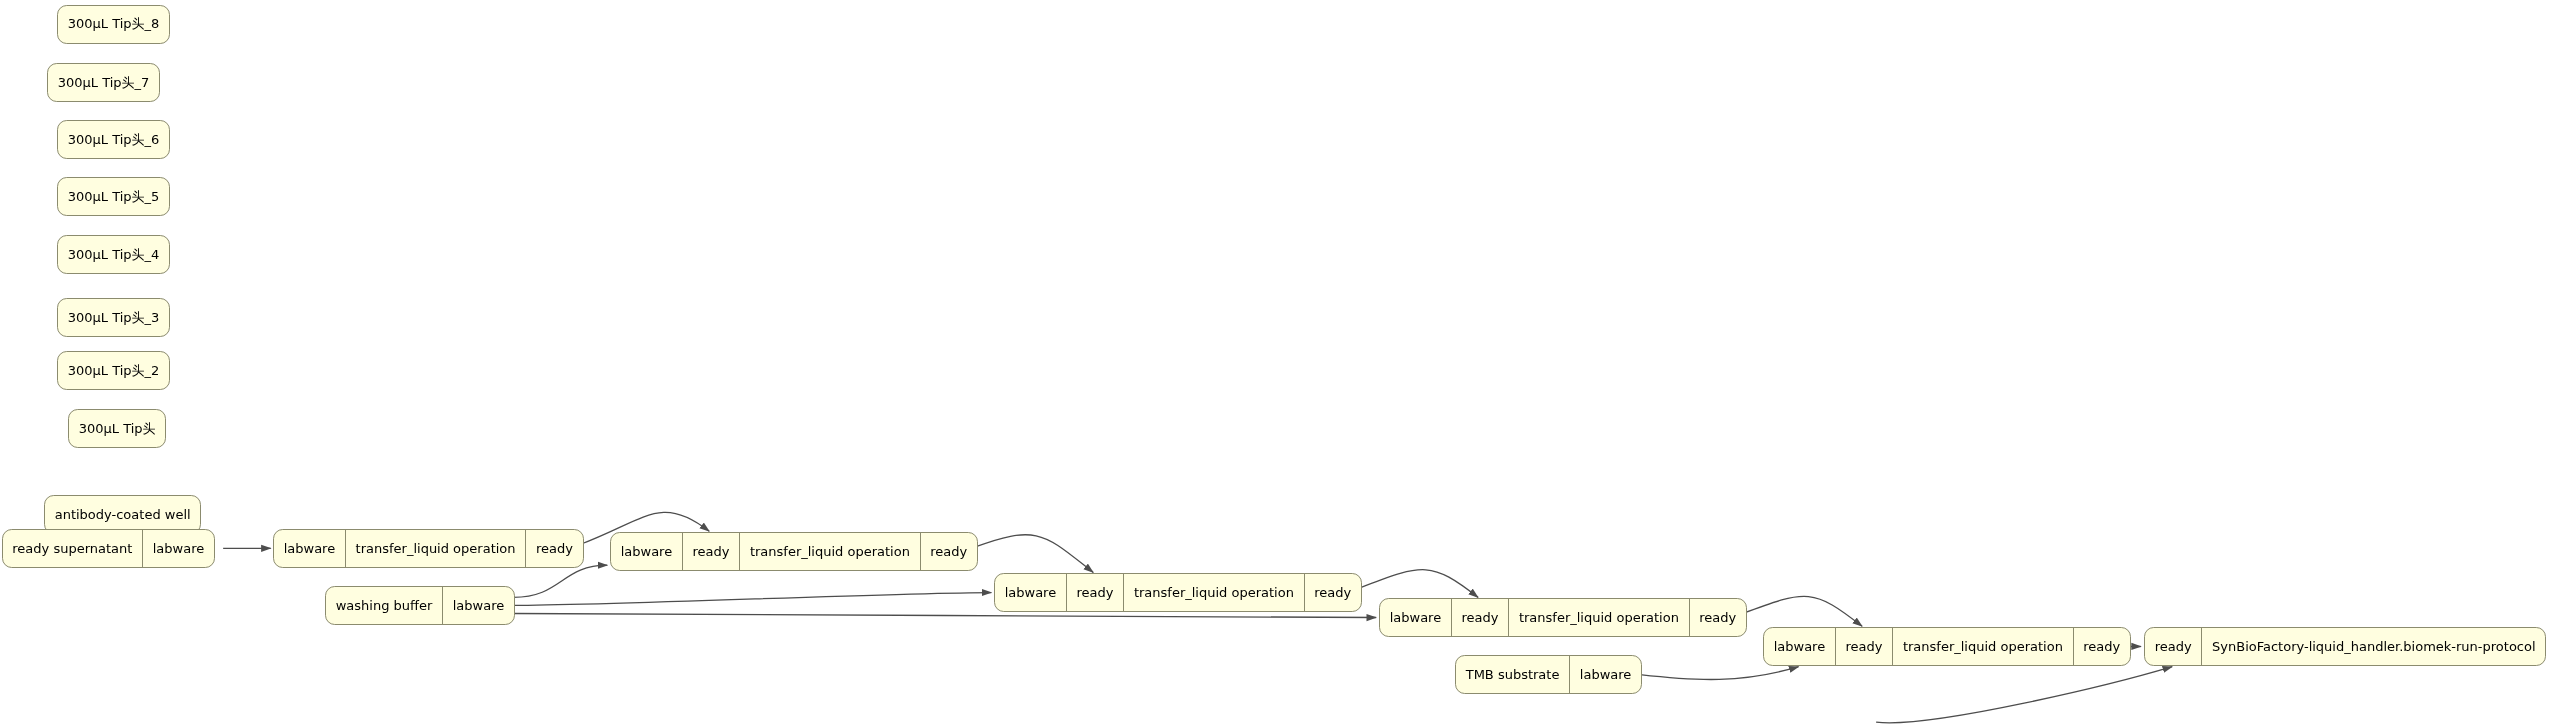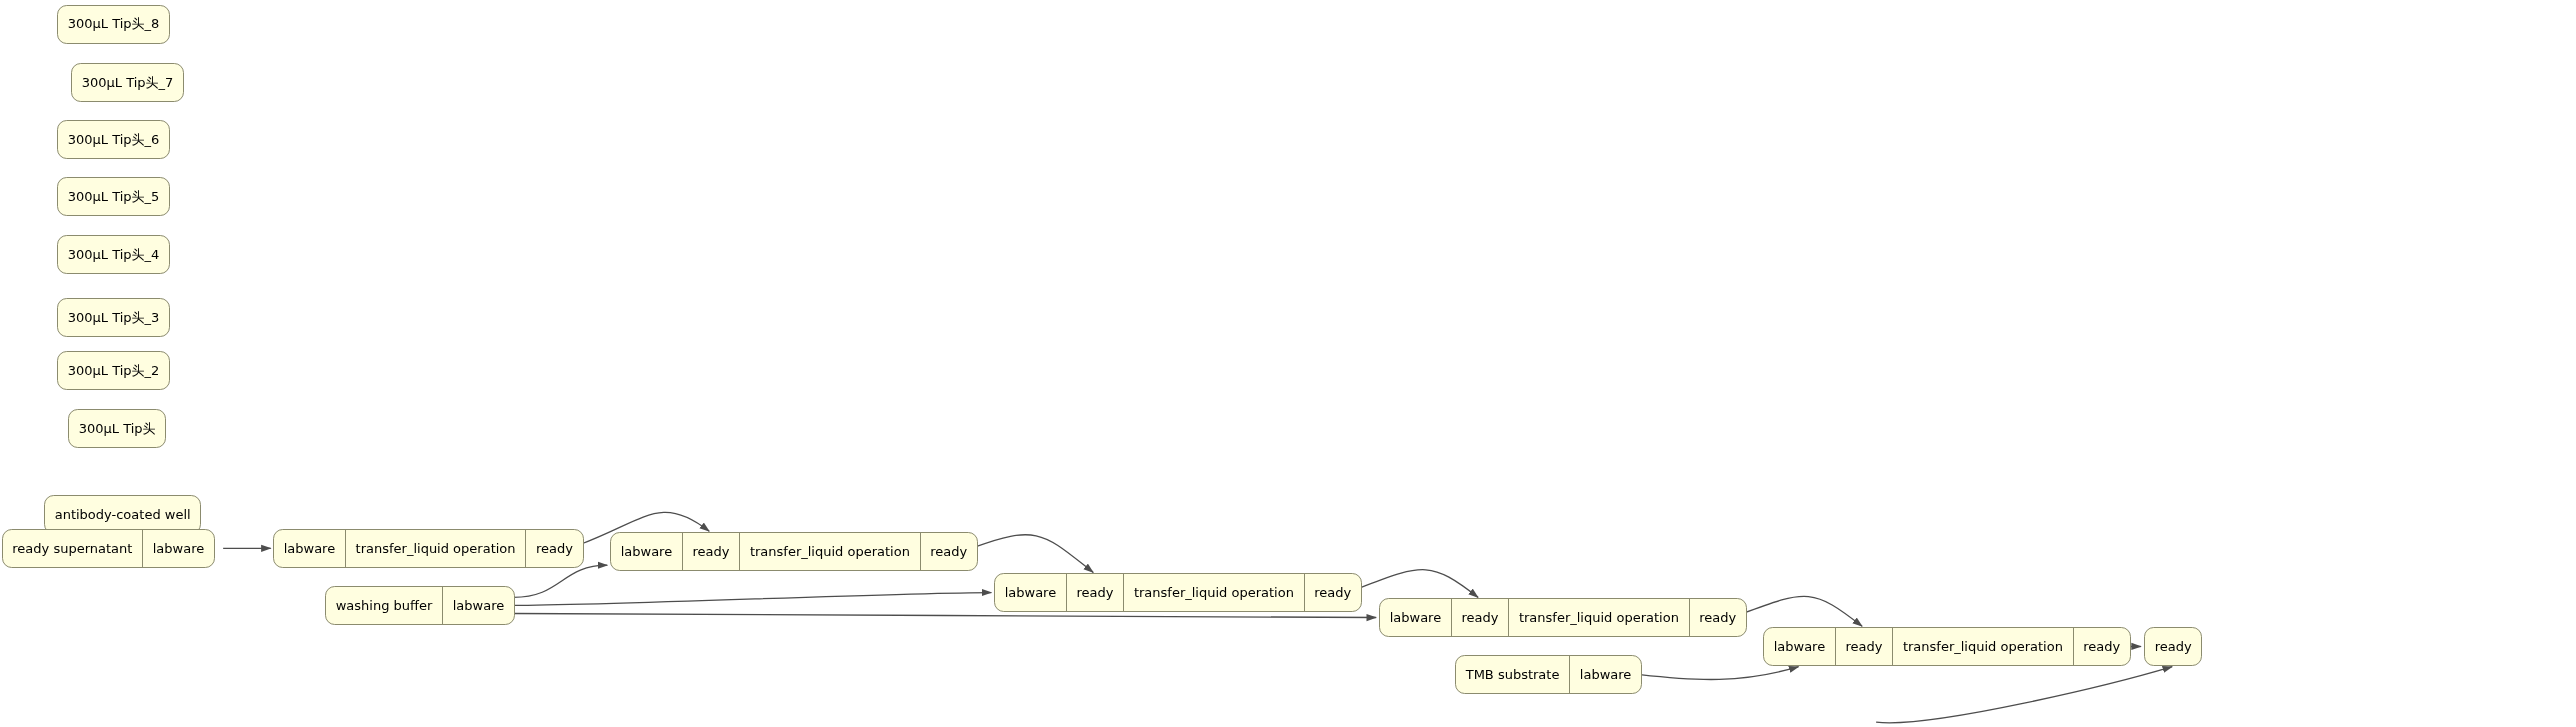--- a/index.html
+++ b/index.html
@@ -56,21 +56,21 @@
       <path d="M1686.265625,731 C1766.265625,701 1775.625,695 1835.625,742" class="edge" marker-end="url(#arrowhead)"></path>
       <path d="M2164.265625,762 C2244.265625,732 2252.625,731 2312.625,778" class="edge" marker-end="url(#arrowhead)"></path>
       <path d="M2036.765625,838 C2106.765625,846 2163.6875,849 2233.6875,828" class="edge" marker-end="url(#arrowhead)"></path>
       <path d="M2641.265625,803 C2651.6328125,803 2651.6328125,803 2659,803" class="edge" marker-end="url(#arrowhead)"></path>
       <path d="M2330,897 C2400,905 2627.75,849 2697.75,828" class="edge" marker-end="url(#arrowhead)"></path>
     </svg>
 
   <div class="node" id="node-tip_8" style="left:57px;top:4.8px">
     <span class="cell">300μL Tip头_8</span>
   </div>
-  <div class="node" id="node-tip_7" style="left:71px;top:63px">
+  <div class="node" id="node-tip_7" style="left:47px;top:63px">
     <span class="cell">300μL Tip头_7</span>
   </div>
   <div class="node" id="node-tip_6" style="left:57px;top:120px">
     <span class="cell">300μL Tip头_6</span>
   </div>
   <div class="node" id="node-tip_5" style="left:57px;top:177px">
     <span class="cell">300μL Tip头_5</span>
   </div>
   <div class="node" id="node-tip_4" style="left:57px;top:235px">
     <span class="cell">300μL Tip头_4</span>
@@ -133,16 +133,17 @@
 
   <div class="node" id="node-op5" style="left:1763px;top:627px">
     <span class="cell">labware</span>
     <span class="cell">ready</span>
     <span class="cell">transfer_liquid operation</span>
     <span class="cell">ready</span>
   </div>
 
   <div class="node" id="node-protocol" style="left:2144px;top:627px">
     <span class="cell">ready</span>
+    <span class="cell">SynBioFactory-liquid_handler.biomek-run-protocol</span>
   </div>
 
 </div>
 
 
 </body></html>

